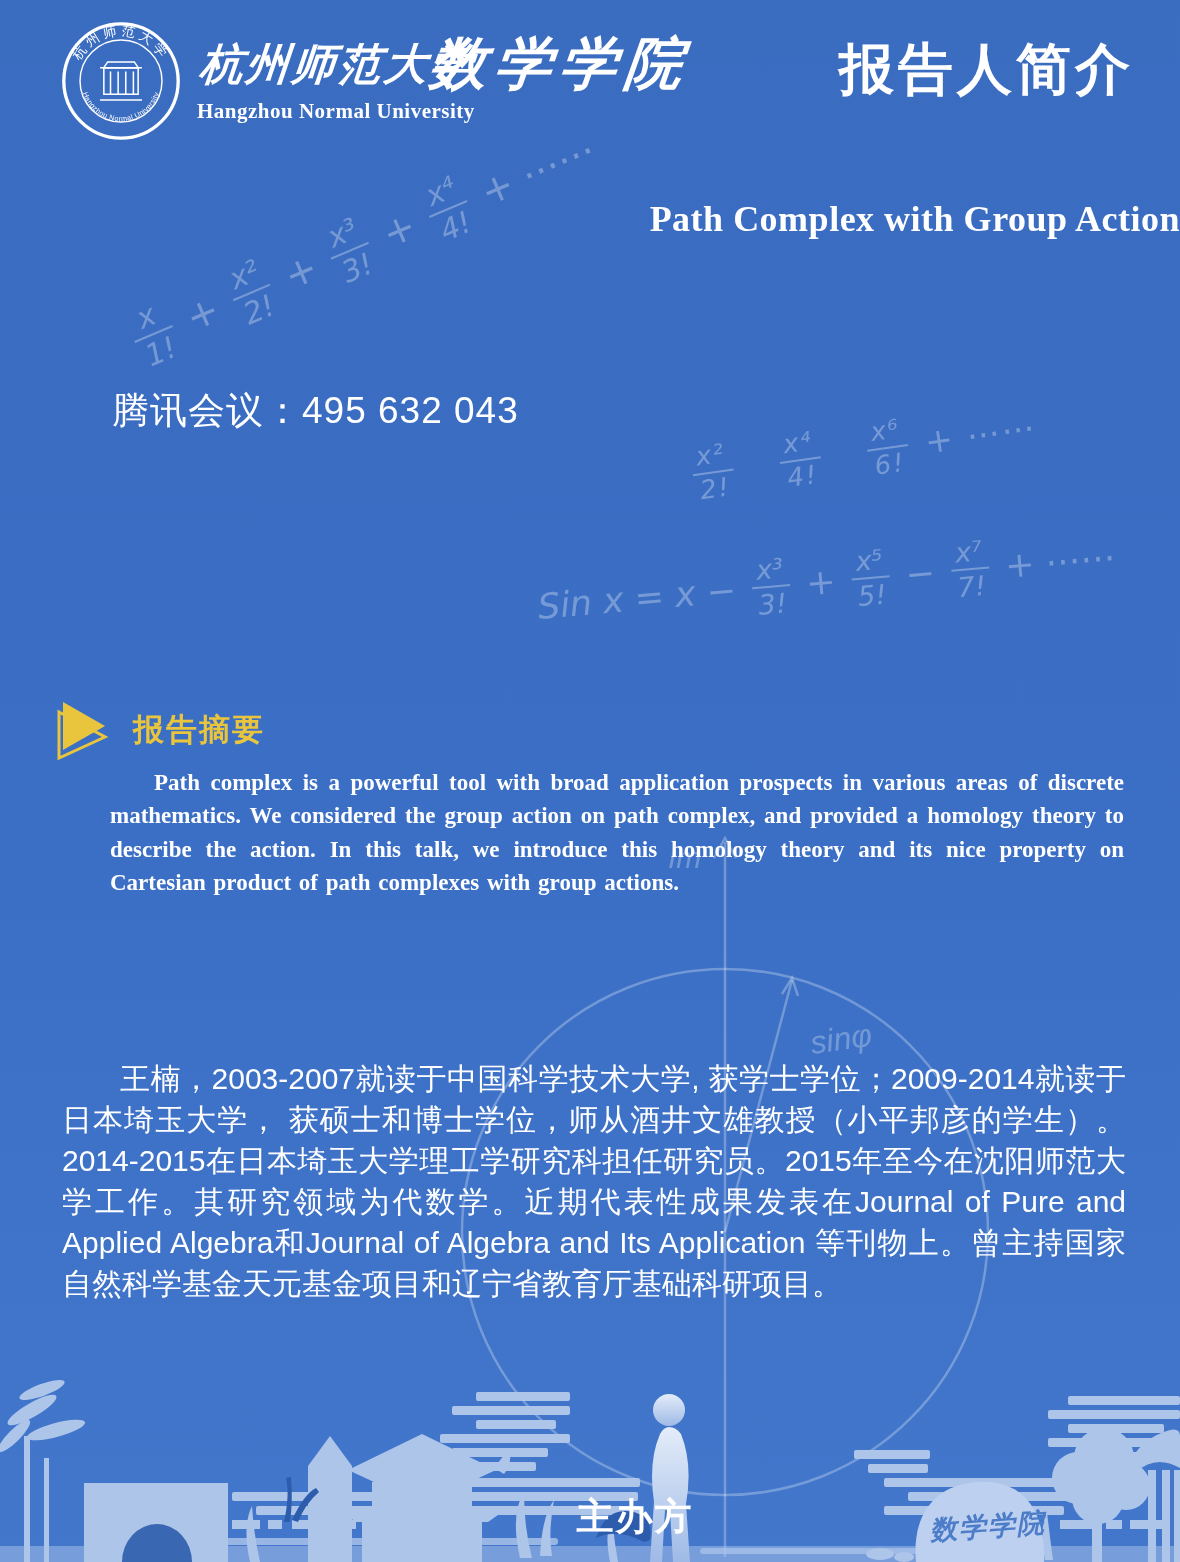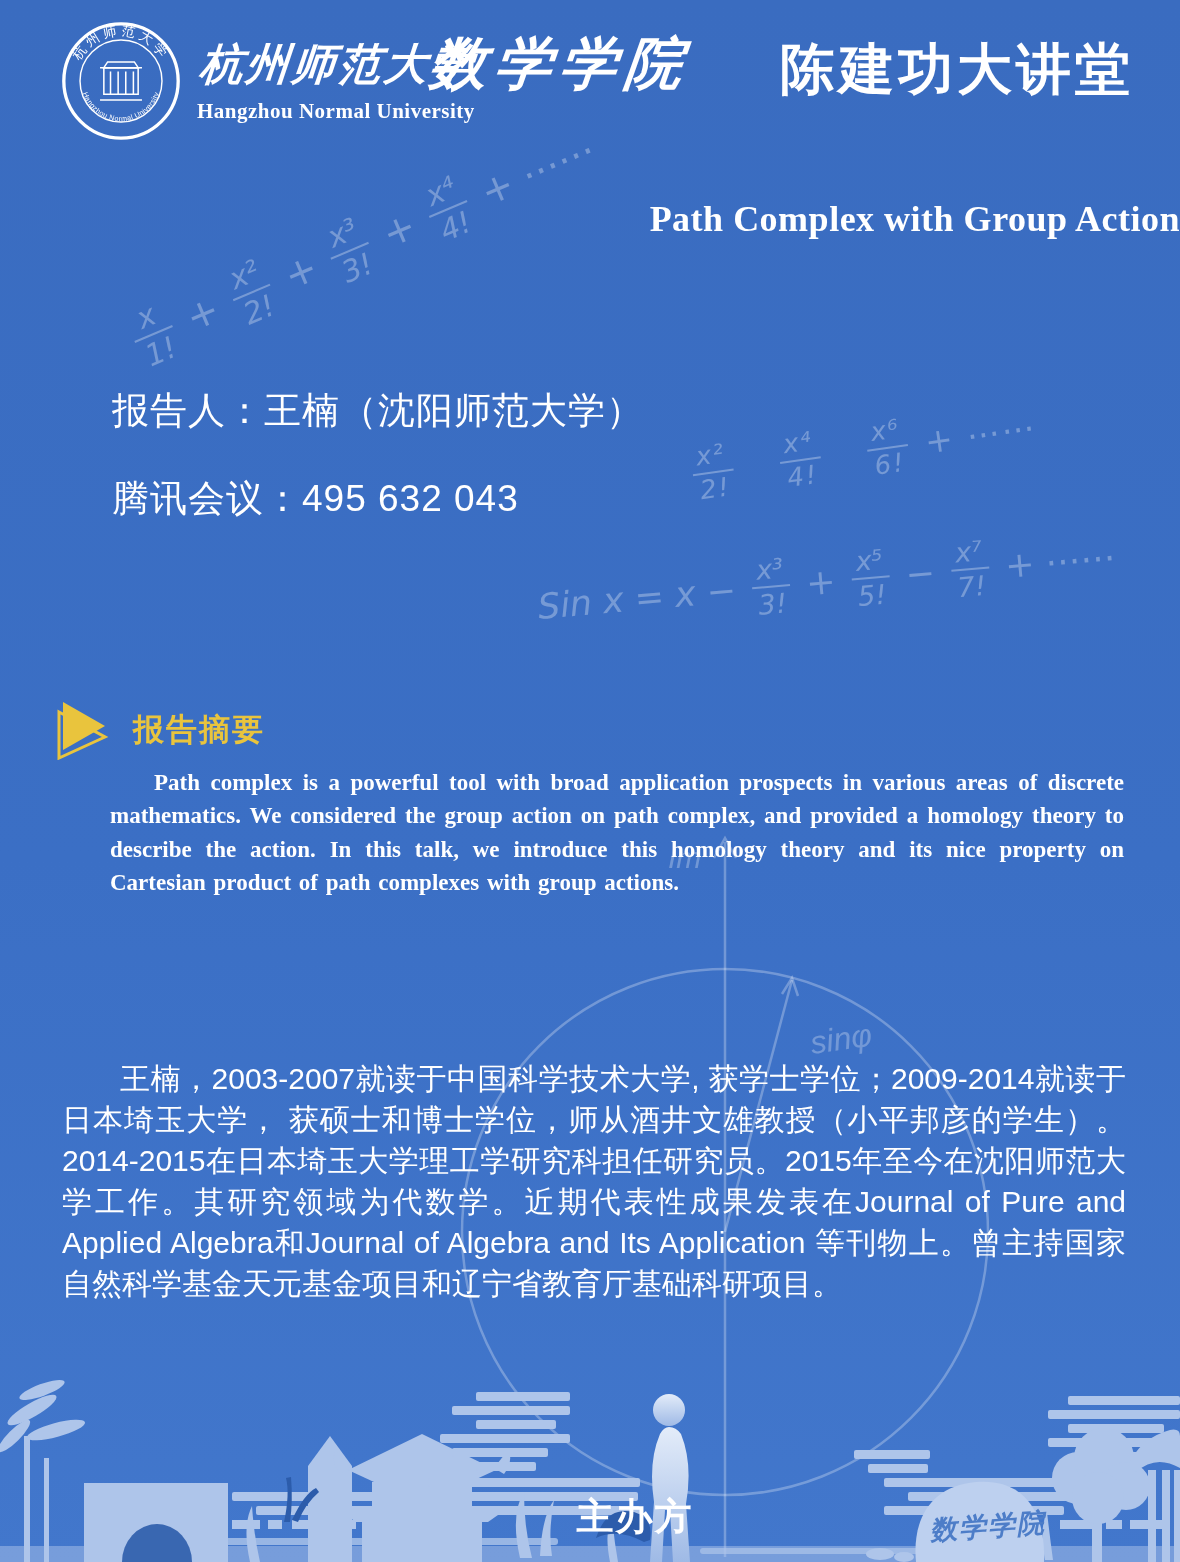--- a/index.html
+++ b/index.html
@@ -111,26 +111,25 @@
       <line x1="61" y1="54" x2="61" y2="78"></line>
       <line x1="69" y1="54" x2="69" y2="78"></line>
       <line x1="77" y1="54" x2="77" y2="78"></line>
       <line x1="42" y1="84" x2="86" y2="84"></line>
     </g>
   </svg>
 
   <div class="brand-cn">杭州师范大学</div>
   <div class="brand-en">Hangzhou Normal University</div>
   <div class="brand-dept">数学学院</div>
-  <div class="series-title">陈建功大讲堂</div>
+  <div class="series-title">报告人简介</div>
 
   <div class="main-title">Path Complex with Group Action</div>
 
   <div class="info">
-    <div class="info-line">报告人：王楠（沈阳师范大学）</div>
     <div class="info-line">腾讯会议：495 632 043</div>
   </div>
 
   <div class="section-head s1">
     <svg class="arrow-icon" viewBox="0 0 54 60">
       <polygon points="4,12 50,37 4,58" fill="none" stroke="#e9c43d" stroke-width="3"></polygon>
       <polygon points="8,2 50,26 8,50" fill="#e9c43d"></polygon>
     </svg>
     <span class="section-heading">报告摘要</span>
   </div>

